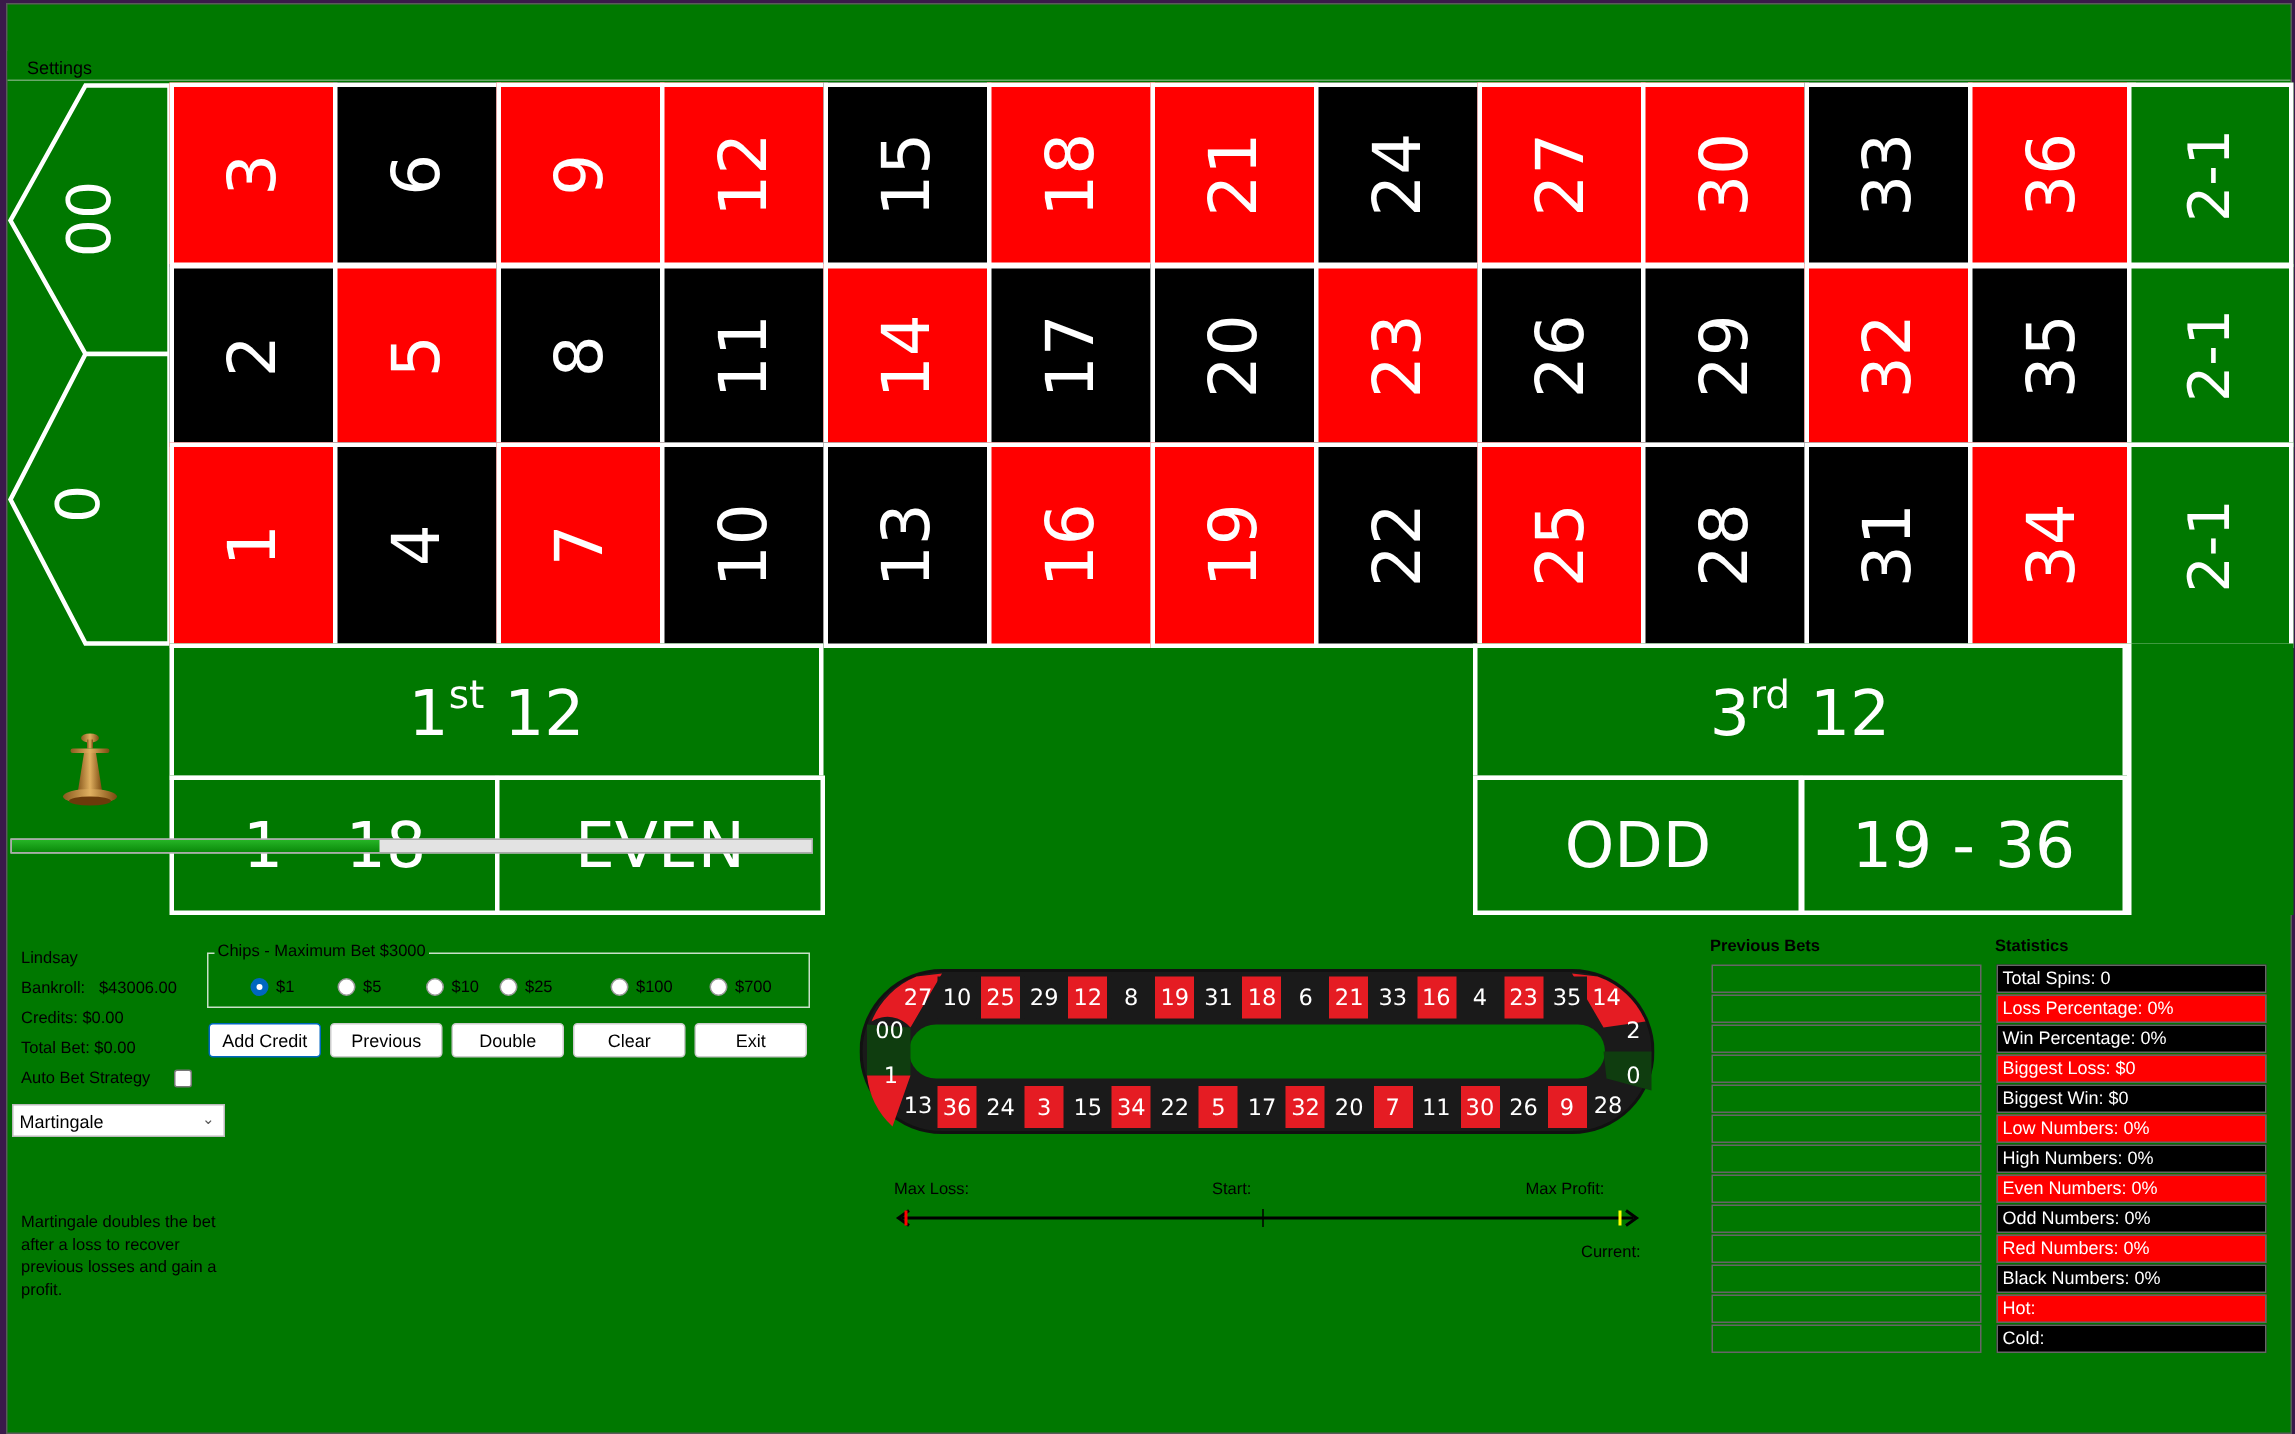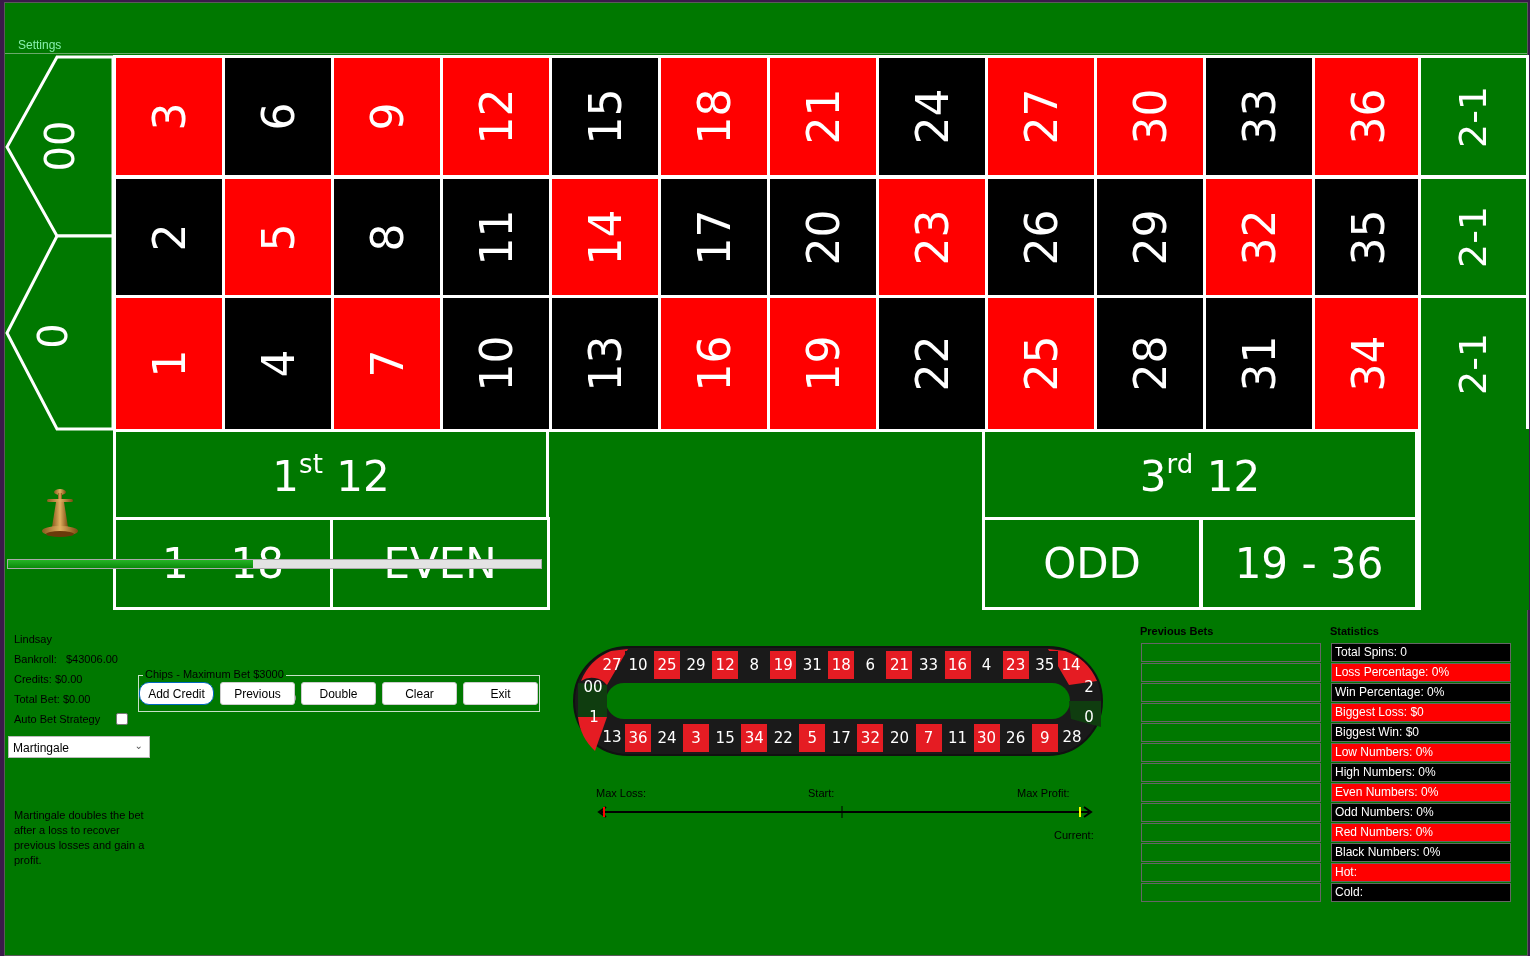--- a/index.html
+++ b/index.html
@@ -5,21 +5,21 @@
   * { box-sizing: border-box; margin: 0; padding: 0; }
   html, body { width: 1530px; height: 956px; overflow: hidden; background: #3a1a4a; font-family: "Liberation Sans", sans-serif; }
   .window { position: absolute; left: 4px; top: 2px; width: 1524px; height: 954px; background: #007800; border: 1px solid #5a5a5a; }
   .titlebar { position: absolute; left: 0; top: 0; width: 100%; height: 31px; background: #f3eef3; display: flex; align-items: center; }
   .app-icon { width: 16px; height: 16px; margin-left: 8px; position: relative; }
   .app-icon svg { display: block; }
   .title { margin-left: 10px; font-size: 12px; color: #111; }
   .win-controls { position: absolute; right: 0; top: 0; height: 31px; display: flex; }
   .win-btn { width: 46px; height: 31px; display: flex; align-items: center; justify-content: center; color: #111; font-size: 14px; }
   .menubar { position: absolute; left: 0; top: 31px; width: 100%; height: 20px; background: #007800; border-bottom: 1px solid #6aa86a; }
-  .menu-item { position: absolute; left: 13px; top: 4px; font-size: 12px; color: #86efac; }
+  .menu-item { position: absolute; left: 13px; top: 4px; font-size: 12px; color: #000000; }
 
   .table { position: absolute; left: 0; top: 52px; width: 1524px; height: 555px; }
   .cell { position: absolute; display: flex; align-items: center; justify-content: center; color: #fff; border: 3px solid #fff; }
   .num { font-size: 44px; transform: rotate(-90deg); white-space: nowrap; font-family: "DejaVu Sans", sans-serif; }
   .red { background: #ff0000; }
   .black { background: #000; }
   .green { background: #007800; }
   .out { font-size: 42px; font-family: "DejaVu Sans", sans-serif; }
   .out sup { font-size: 26px; vertical-align: 18px; }
   .zero-area { position: absolute; left: 0; top: 0; width: 110px; height: 377px; }
@@ -28,29 +28,29 @@
 
   .progress { position: absolute; left: 2px; top: 556px; width: 535px; height: 10px; background: #e3e3e3; border: 1px solid #aaa; }
   .progress-fill { height: 100%; width: 46%; background: linear-gradient(#26b426, #0a8a0a); }
 
   .lbl { position: absolute; font-size: 11px; color: #000; font-family: "Liberation Sans", sans-serif; }
   .checkbox { position: absolute; width: 12px; height: 12px; background: #fff; border: 1px solid #777; border-radius: 2px; }
   .select { position: absolute; left: 3px; top: 733px; width: 142px; height: 22px; background: #fff; border: 1px solid #bbb; font-size: 12px; padding: 4px 4px; color: #000; }
   .select .chev { position: absolute; right: 6px; top: 3px; font-size: 10px; color: #555; }
   .desc { position: absolute; left: 9px; top: 805px; width: 140px; font-size: 11px; line-height: 15px; color: #000; }
 
-  .groupbox { position: absolute; left: 133px; top: 632px; width: 402px; height: 37px; border: 1px solid #c7e0c7; margin-top: 40px; }
+  .groupbox { position: absolute; left: 133px; top: 632px; width: 402px; height: 37px; border: 1px solid #c7e0c7; }
   .group-title { position: absolute; left: 4px; top: -8px; background: #007800; font-size: 11px; padding: 0 2px; color: #000; }
   .radio { position: absolute; top: 16px; display: flex; align-items: center; font-size: 11px; color: #000; }
   .radio .dot { width: 12px; height: 12px; border-radius: 50%; background: #fff; border: 1px solid #999; margin-right: 5px; position: relative; }
   .radio .dot.on { background: #0067c0; border-color: #0067c0; }
   .radio .dot.on::after { content: ""; position: absolute; left: 3px; top: 3px; width: 4px; height: 4px; border-radius: 50%; background: #fff; }
 
   .btn { position: absolute; top: 679px; width: 75px; height: 23px; background: #fff; border: 1px solid #ccc; border-radius: 3px; font-size: 12px; color: #000; display: flex; align-items: center; justify-content: center; }
-  .btn.primary { border-color: #0067c0; border-radius: 10px; }
+  .btn.primary { border-color: #0067c0; }
 
   .track { position: absolute; left: 568px; top: 642px; width: 530px; height: 112px; }
   .pocket { position: absolute; width: 26px; height: 28px; color: #fff; font-size: 15px; display: flex; align-items: center; justify-content: center; font-family: "DejaVu Sans", sans-serif; }
   .pocket.r { background: #e51c23; }
   .pocket.b { background: #1a1a1a; }
 
   .ml-label { position: absolute; font-size: 11px; color: #000; }
 
   .section-title { position: absolute; font-size: 11px; font-weight: bold; color: #000; }
   .pb-row { position: absolute; left: 1136px; width: 180px; height: 19px; border: 1px solid #666; background: #007800; }

